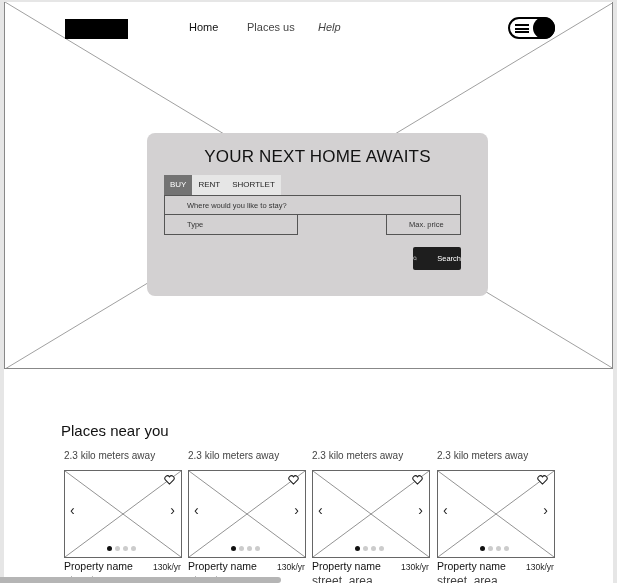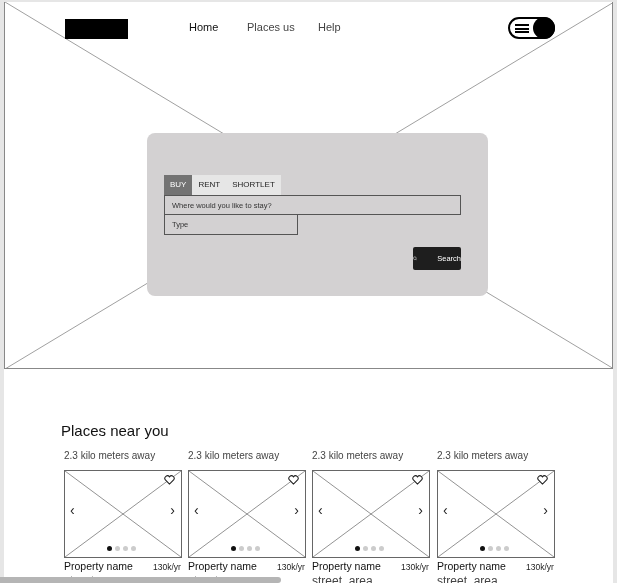--- a/index.html
+++ b/index.html
@@ -5,32 +5,32 @@
   * { box-sizing: border-box; margin: 0; padding: 0; }
   html, body { width: 617px; height: 583px; overflow: hidden; background: #e6e6e6; }
   body { position: relative; font-family: "Liberation Sans", sans-serif; color: #111; }
   .page { position: absolute; left: 4px; top: 2px; width: 609px; height: 581px; background: #fff; overflow: hidden; }
   .hero { position: absolute; left: 0; top: 0; width: 609px; height: 367px; border-right: 1px solid #888; border-bottom: 1px solid #888; border-left: 1px solid #888; }
   .hero svg.x { position: absolute; left: 0; top: 0; }
   .logo { position: absolute; left: 60px; top: 17px; width: 63px; height: 20px; background: #000; }
   .nav { position: absolute; top: 19px; font-size: 11px; }
   .nav-home { left: 184px; color: #111; }
   .nav-about { left: 242px; color: #444; }
-  .nav-help { left: 313px; color: #444; }
+  .nav-help { left: 313px; color: #444; font-style: italic; }
   .menu-toggle { position: absolute; left: 503px; top: 15px; width: 47px; height: 22px; border: 2px solid #000; border-radius: 11px; background: #fff; }
   .menu-toggle .knob { position: absolute; right: -2px; top: -2px; width: 22px; height: 22px; border-radius: 50%; background: #000; }
   .menu-toggle .bars { position: absolute; left: 5px; top: 5px; width: 14px; height: 9px; border-top: 2px solid #000; border-bottom: 2px solid #000; }
   .menu-toggle .bars::after { content: ""; position: absolute; left: 0; top: 1.5px; width: 14px; height: 2px; background: #000; }
 
   .search-card { position: absolute; left: 142px; top: 131px; width: 341px; height: 163px; background: #d3d1d2; border-radius: 8px; }
   .search-title { position: absolute; left: 0; top: 14px; width: 100%; text-align: center; font-size: 17px; color: #111; letter-spacing: 0.2px; }
   .tabs { position: absolute; left: 17px; top: 42px; height: 20px; display: flex; background: #e6e6e6; }
   .tab { font-size: 8px; padding: 0 6px; line-height: 20px; color: #222; }
   .tab.active { background: #737373; color: #fff; }
-  .field { position: absolute; border: 1px solid #555; font-size: 7.5px; color: #333; padding-left: 7px; display: flex; align-items: center; }
+  .field { position: absolute; border: 1px solid #555; font-size: 7.5px; color: #333; padding-left: 22px; display: flex; align-items: center; }
   .f-where { left: 17px; top: 62px; width: 297px; height: 20px; }
   .f-type { left: 17px; top: 82px; width: 134px; height: 20px; border-top: none; }
   .f-min { left: 165px; top: 82px; width: 75px; height: 20px; border-top: none; }
   .f-max { left: 239px; top: 82px; width: 75px; height: 20px; border-top: none; }
   .search-btn { position: absolute; left: 266px; top: 114px; width: 48px; height: 23px; background: #1e1e1e; border-radius: 2px; color: #fff; font-size: 7.5px; display: flex; align-items: center; justify-content: center; gap: 20px; }
   .search-btn svg { display: block; }
 
   .places-title { position: absolute; left: 57px; top: 420px; font-size: 15px; color: #111; }
   .card { position: absolute; top: 448px; width: 118px; }
   .card .dist { font-size: 10px; color: #444; white-space: nowrap; }
@@ -62,30 +62,34 @@
     <div class="logo"></div>
     <a class="nav nav-home">Home</a>
     <a class="nav nav-about">Places us</a>
     <a class="nav nav-help">Help</a>
     <div class="menu-toggle">
       <span class="bars"></span>
       <span class="knob"></span>
     </div>
 
     <div class="search-card">
+      <div class="search-title">YOUR NEXT HOME AWAITS</div>
       <div class="tabs">
         <span class="tab active">BUY</span>
         <span class="tab">RENT</span>
         <span class="tab">SHORTLET</span>
       </div>
       <div class="field f-where">
           <span>Where would you like to stay?</span>
         </div>
       <div class="field f-type">
           <span>Type</span>
+        </div>
+      <div class="field f-max">
+          <span>Max. price</span>
         </div>
       <div class="search-btn">
         <svg width="9" height="9" viewBox="0 0 10 10">
           <circle cx="4.3" cy="4.3" r="3.3" fill="none" stroke="#fff" stroke-width="1.1"></circle>
           <line x1="6.8" y1="6.8" x2="9.3" y2="9.3" stroke="#fff" stroke-width="1.1"></line>
         </svg>
         <span>Search</span>
       </div>
     </div>
   </div>

